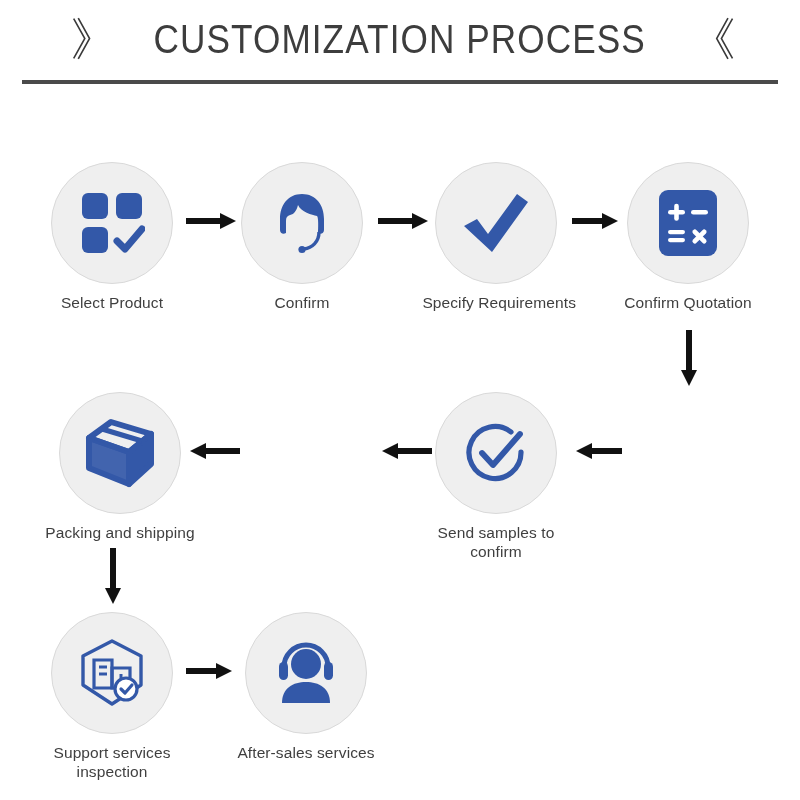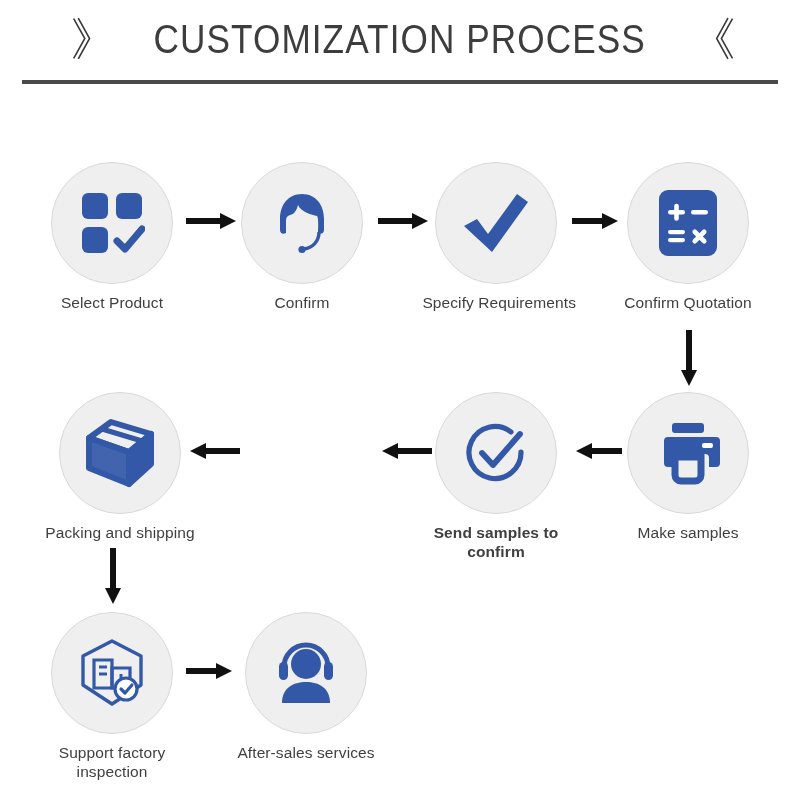--- a/index.html
+++ b/index.html
@@ -113,33 +113,22 @@
         <rect x="11" y="50" width="17" height="4.2" rx="2.1" fill="#fff"></rect>
         <g fill="#fff" transform="translate(42.5,48.5) rotate(45)">
           <rect x="-9" y="-2.4" width="18" height="4.8" rx="2.4"></rect>
           <rect x="-2.4" y="-9" width="4.8" height="18" rx="2.4"></rect>
         </g>
       </svg>
     </div>
     <div class="node-label">Confirm Quotation</div>
   </div>
 
-  <div class="node" style="left:608px; top:308px;">
-    <div class="circle">
-      <svg width="72" height="64" viewBox="0 0 72 64">
-        <rect x="20" y="2" width="32" height="10" rx="3" fill="#3358A8"></rect>
-        <path d="M8 16 h56 a4 4 0 0 1 4 4 v22 a4 4 0 0 1 -4 4 h-7 v-9 a4 4 0 0 0 -4 -4 h-26 a4 4 0 0 0 -4 4 v9 h-7 a4 4 0 0 1 -4 -4 v-22 a4 4 0 0 1 4 -4 z" fill="#3358A8"></path>
-        <rect x="50" y="22" width="11" height="5" rx="2" fill="#fff"></rect>
-        <path d="M23 36 h26 v18 a6 6 0 0 1 -6 6 h-14 a6 6 0 0 1 -6 -6 z" fill="none" stroke="#3358A8" stroke-width="7"></path>
-      </svg>
-    </div>
-    <div class="node-label">Make samples</div>
-  </div>
-
-  <div class="node" style="left:416px; top:308px;font-weight:bold;">
+
+  <div class="node" style="left:416px; top:308px;">
     <div class="circle">
       <svg width="70" height="70" viewBox="0 0 70 70">
         <path d="M50 14 A26 26 0 1 0 60 34" fill="none" stroke="#3358A8" stroke-width="5.2" stroke-linecap="round"></path>
         <path d="M21 35 L32 47 L59 16" fill="none" stroke="#3358A8" stroke-width="5.8" stroke-linecap="round" stroke-linejoin="round"></path>
       </svg>
     </div>
     <div class="node-label">Send samples to confirm</div>
   </div>
 
 
@@ -162,21 +151,21 @@
         <path d="M35 3 L64 18 L64 47 L35 66 L6 47 L6 18 Z" fill="none" stroke="#3358A8" stroke-width="3.4" stroke-linejoin="round"></path>
         <path d="M17 22 h18 v28 h-18 z" fill="none" stroke="#3358A8" stroke-width="3.2"></path>
         <path d="M35 30 h18 v20 h-18 z" fill="none" stroke="#3358A8" stroke-width="3.2"></path>
         <line x1="22" y1="29" x2="30" y2="29" stroke="#3358A8" stroke-width="3"></line>
         <line x1="22" y1="36" x2="30" y2="36" stroke="#3358A8" stroke-width="3"></line>
         <line x1="44" y1="36" x2="44" y2="44" stroke="#3358A8" stroke-width="3"></line>
         <circle cx="49" cy="51" r="11" fill="#fff" stroke="#3358A8" stroke-width="3.2"></circle>
         <path d="M44 51 L48 55 L55 47" fill="none" stroke="#3358A8" stroke-width="3.2" stroke-linecap="round" stroke-linejoin="round"></path>
       </svg>
     </div>
-    <div class="node-label">Support factory
+    <div class="node-label">Support services
 inspection</div>
   </div>
 
   <div class="node" style="left:226px; top:528px;">
     <div class="circle">
       <svg width="70" height="66" viewBox="0 0 70 66">
         <path d="M13 27 A22 22 0 0 1 57 27" fill="none" stroke="#3358A8" stroke-width="5"></path>
         <rect x="8" y="22" width="9" height="18" rx="4.5" fill="#3358A8"></rect>
         <rect x="53" y="22" width="9" height="18" rx="4.5" fill="#3358A8"></rect>
         <circle cx="35" cy="24" r="15" fill="#3358A8"></circle>

